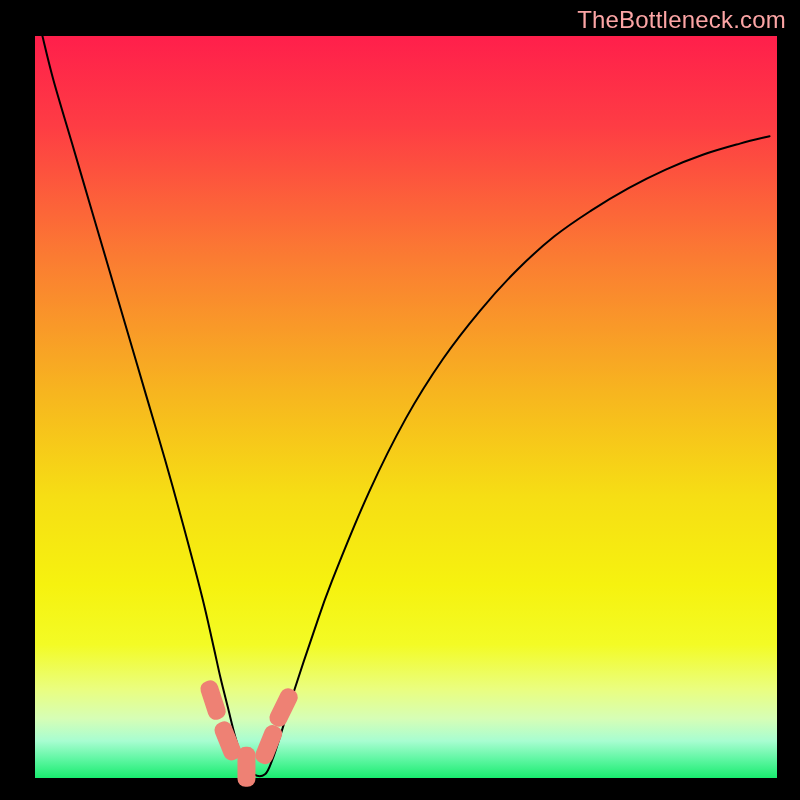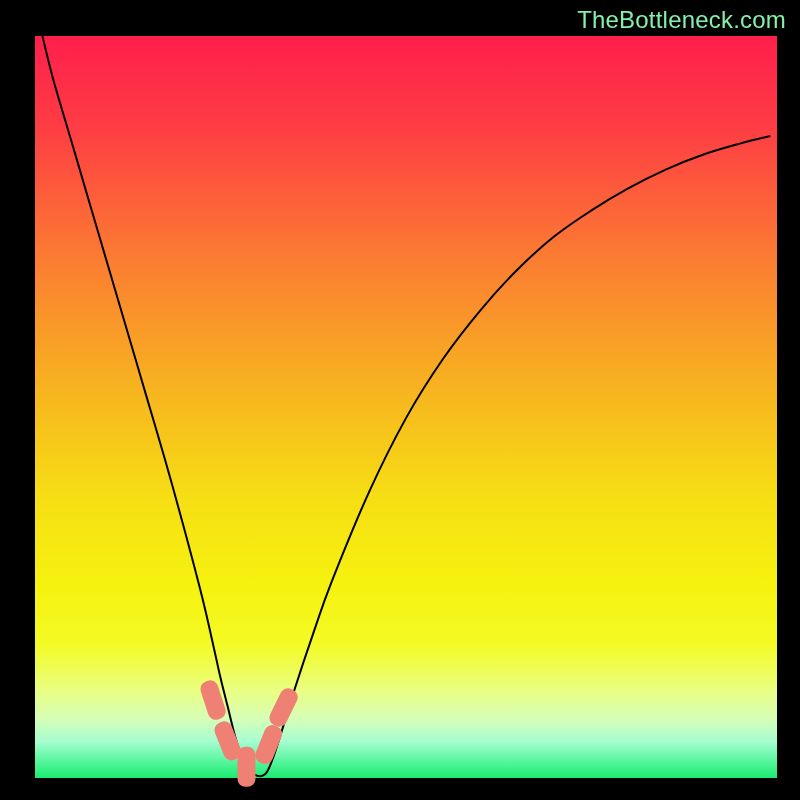--- a/index.html
+++ b/index.html
@@ -15,21 +15,21 @@
     width: 800px;
     height: 800px;
   }
   .watermark {
     position: absolute;
     top: 6px;
     right: 14px;
     font-family: Arial, Helvetica, sans-serif;
     font-size: 24px;
     font-weight: 500;
-    color: #86efac;
+    color: #fca5a5;
     letter-spacing: 0.2px;
     user-select: none;
   }
   svg {
     display: block;
   }
 </style>
 </head>
 <body>
 <div class="wrapper">

